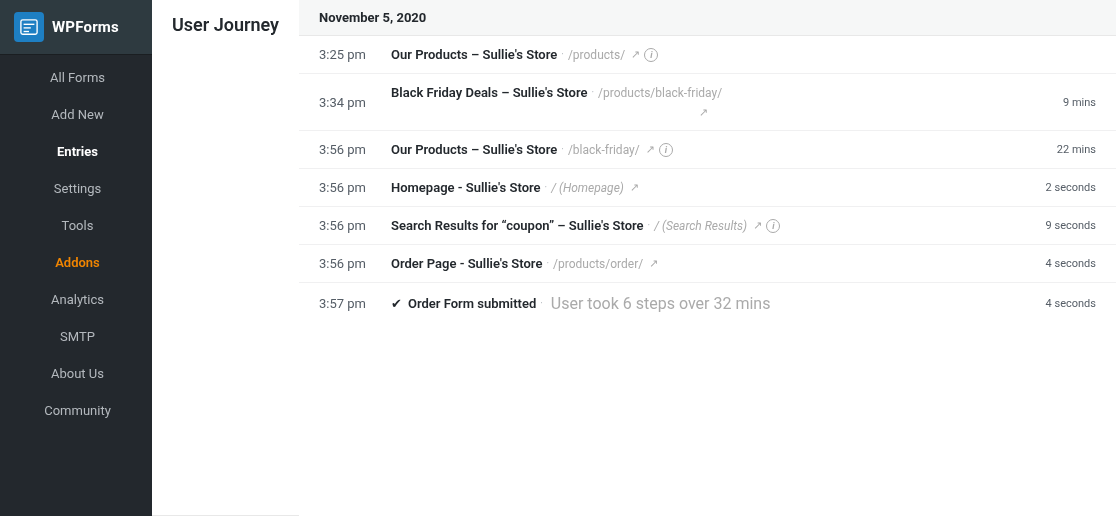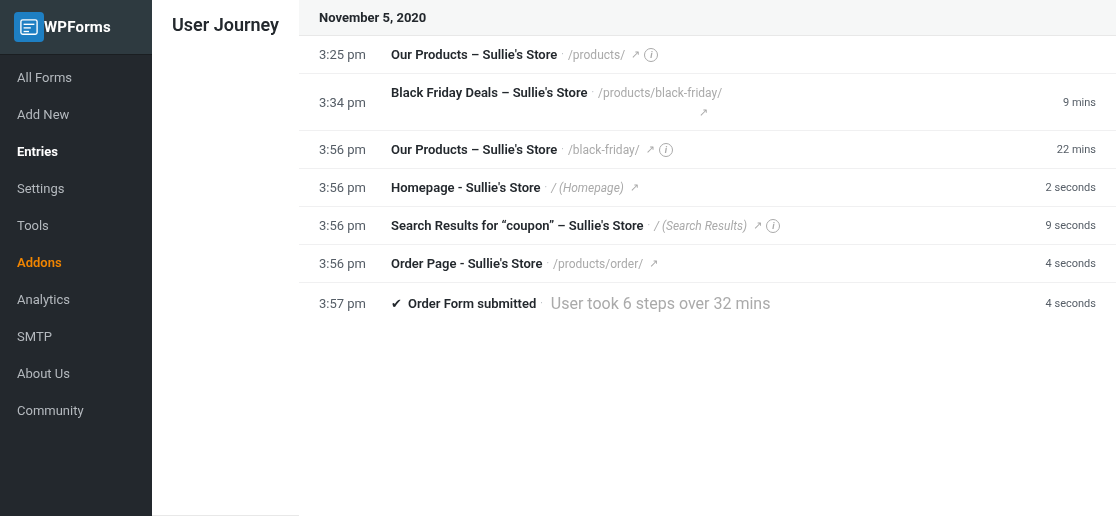--- a/index.html
+++ b/index.html
@@ -19,21 +19,21 @@
       min-width: 152px;
       background: #23282d;
       display: flex;
       flex-direction: column;
       height: 100%;
     }
 
     .sidebar-logo {
       display: flex;
       align-items: center;
-      gap: 0;
+      gap: 8px;
       padding: 12px 14px;
       background: #2e3a40;
       border-bottom: 1px solid #1a1e21;
     }
 
     .logo-icon {
       width: 30px;
       height: 30px;
       background: #1e7fc3;
       border-radius: 4px;
@@ -65,20 +65,21 @@
 
     .nav-item {
       padding: 11px 14px;
       color: #b4b9be;
       font-size: 13px;
       cursor: pointer;
       border-left: 3px solid transparent;
       transition: background 0.1s;
       text-decoration: none;
       display: block;
+      text-align: center;
     }
 
     .nav-item.active {
       color: white;
       font-weight: 700;
       background: transparent;
     }
 
     .nav-item.highlight {
       color: #f18500;

